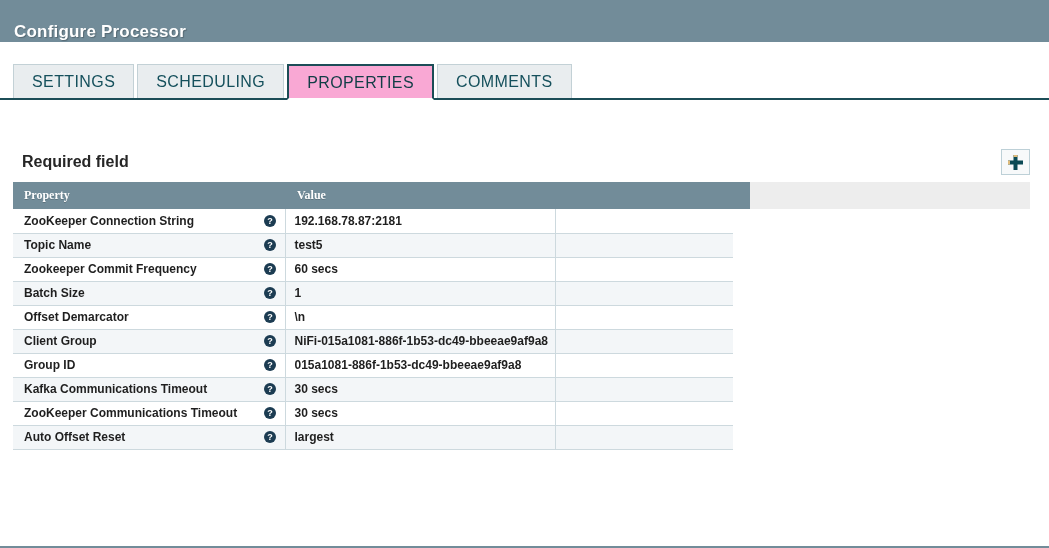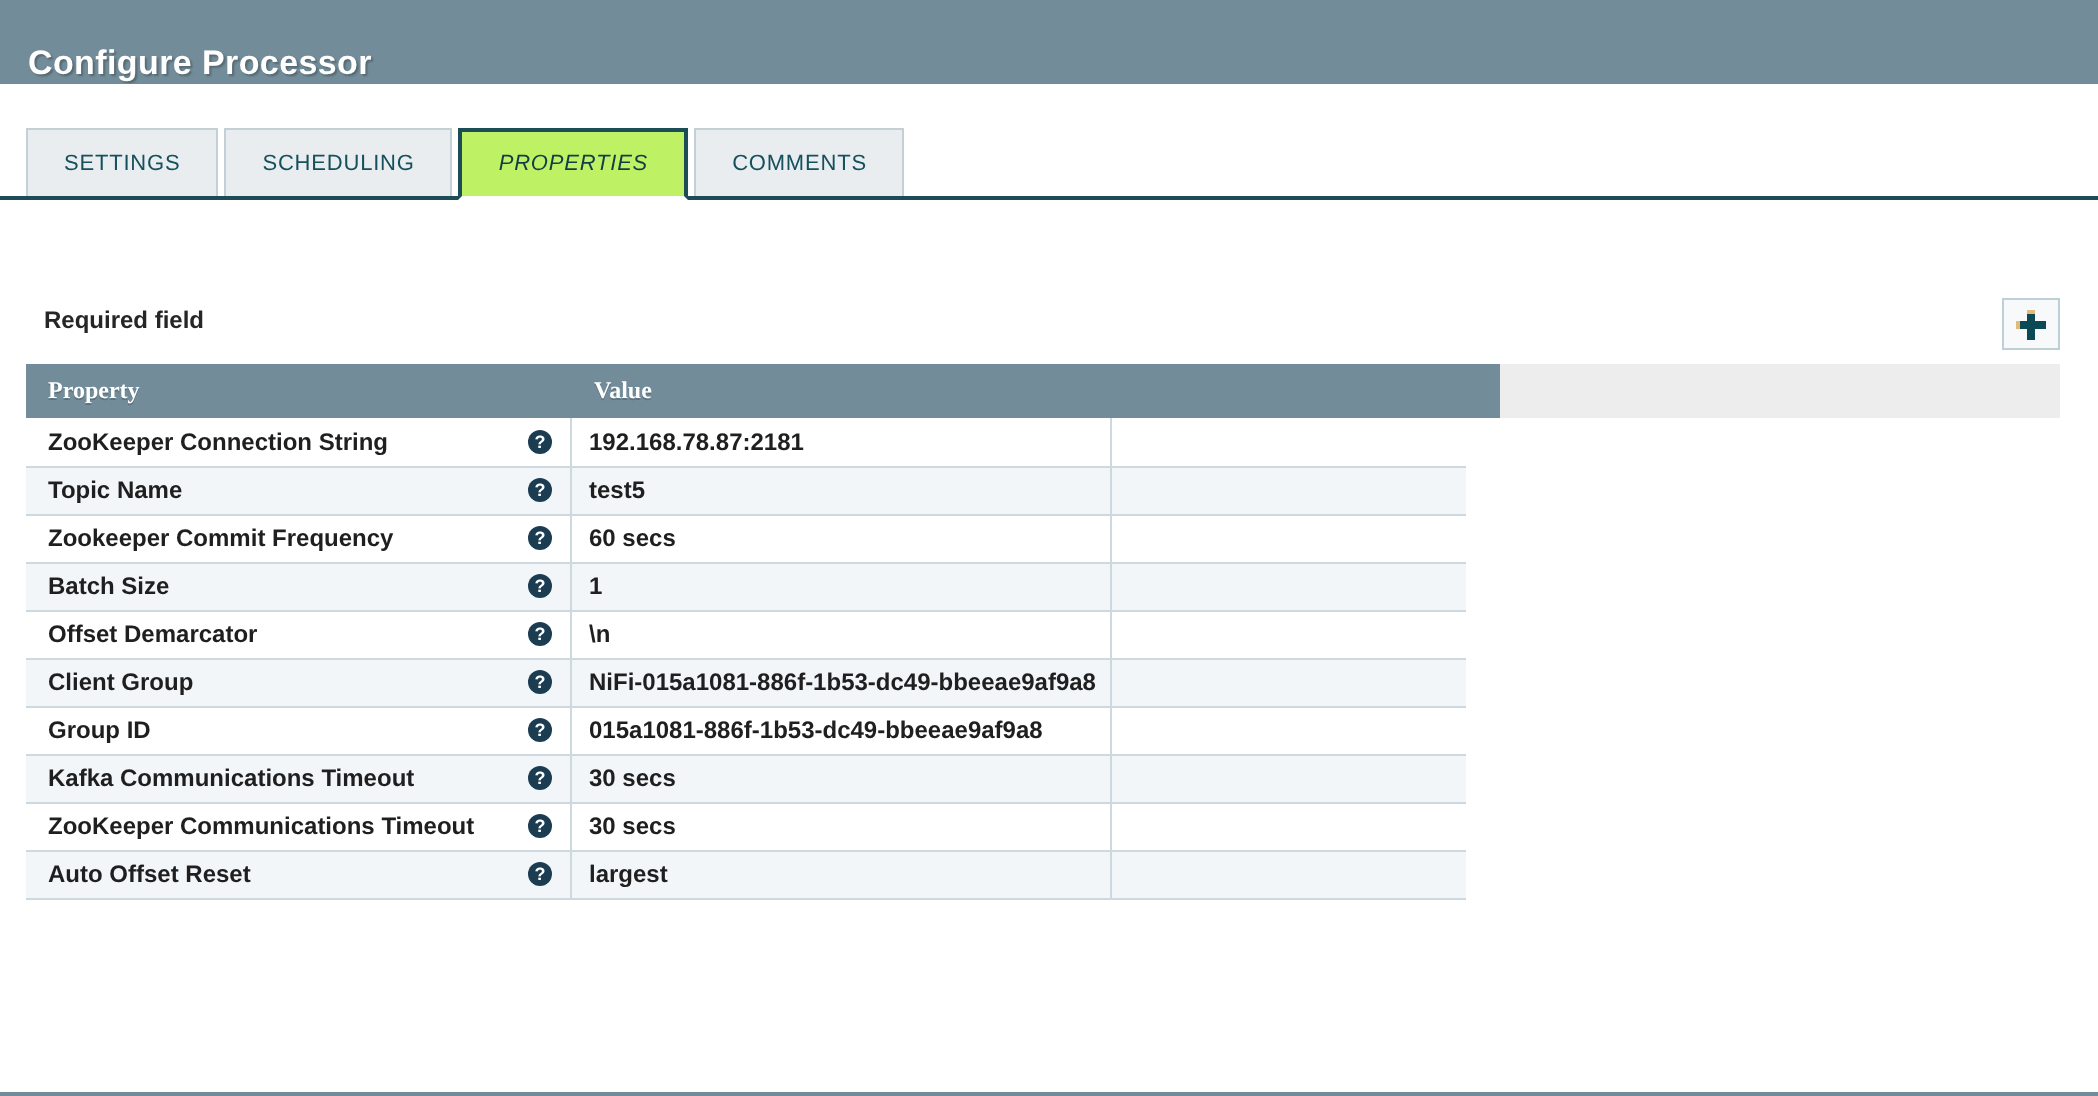--- a/index.html
+++ b/index.html
@@ -52,50 +52,49 @@
     box-sizing: border-box;
     border-bottom: 2px solid #1c4d57;
     display: flex;
     align-items: flex-end;
     padding-left: 13px;
   }
   .tab {
     height: 34px;
     line-height: 34px;
     padding: 0 18px;
-    font-size: 11px;
+    font-size: 16px;
     color: #15505c;
     background: #e9edef;
     border: 1px solid #c3d1d6;
     border-bottom: none;
     margin-right: 3px;
     box-sizing: border-box;
     letter-spacing: 0.4px;
     position: relative;
     cursor: pointer;
     user-select: none;
   }
   .tab.active {
-    background: #bef264;
+    background: #f9a8d4;
     border: 2px solid #1c4d57;
     border-bottom: 2px solid #ffffff;
     color: #123d46;
     margin-bottom: -2px;
     height: 36px;
     line-height: 33px;
     z-index: 2;
-    font-style: italic;
   }
 
   
   .required-label {
     position: absolute;
     left: 22px;
     top: 111px;
-    font-size: 12px;
+    font-size: 16px;
     font-weight: bold;
     color: #262626;
   }
 
   
   .add-button {
     position: absolute;
     left: 1001px;
     top: 107px;
     width: 29px;

